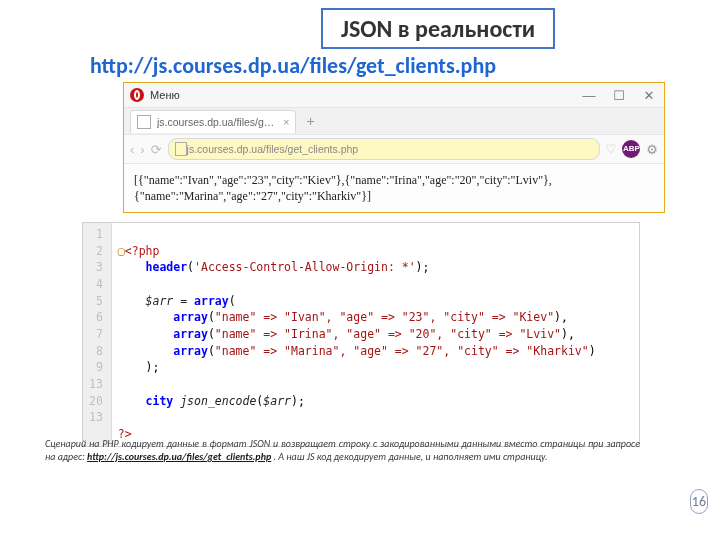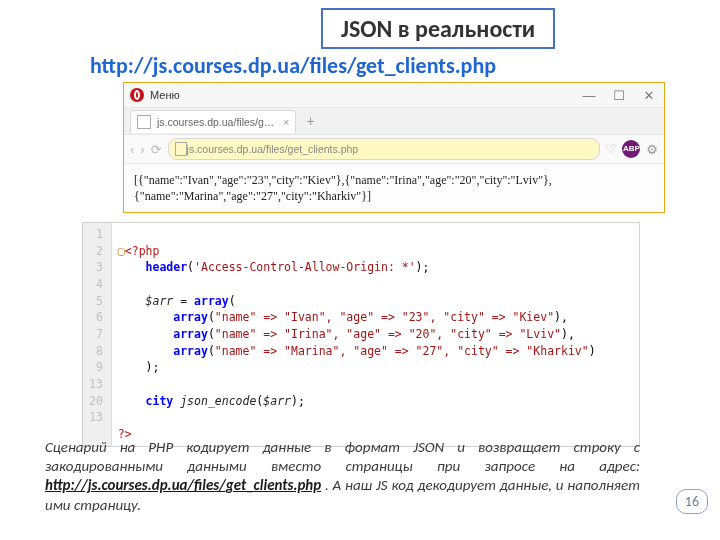--- a/index.html
+++ b/index.html
@@ -164,34 +164,34 @@
   .tag-red { color: #b31515; }
   .kw-blue { color: #0000ff; font-weight: bold; }
   .var-blk { color: #222; font-style: italic; }
   .str-red { color: #a31515; }
   .sq-marker { color: #c07800; }
   .caption {
     position: absolute;
     top: 438px;
     left: 45px;
     width: 595px;
-    font-size: 15px;
+    font-size: 10px;
     font-style: italic;
     color: #3b3b3b;
     text-align: justify;
     line-height: 1.28;
   }
   .caption .cap-link { font-weight: bold; text-decoration: underline; color: #1a1a1a; }
   .page-num {
     position: absolute;
     right: 12px;
     bottom: 26px;
     border: 1.5px solid #8fa3c4;
     border-radius: 10px;
-    padding: 3px 8px;
+    padding: 3px 1px;
     font-size: 14px;
     color: #6d7b93;
     background: #fff;
   }
 </style>
 </head>
 <body>
 
 <div class="title-box">JSON в реальности</div>
 

